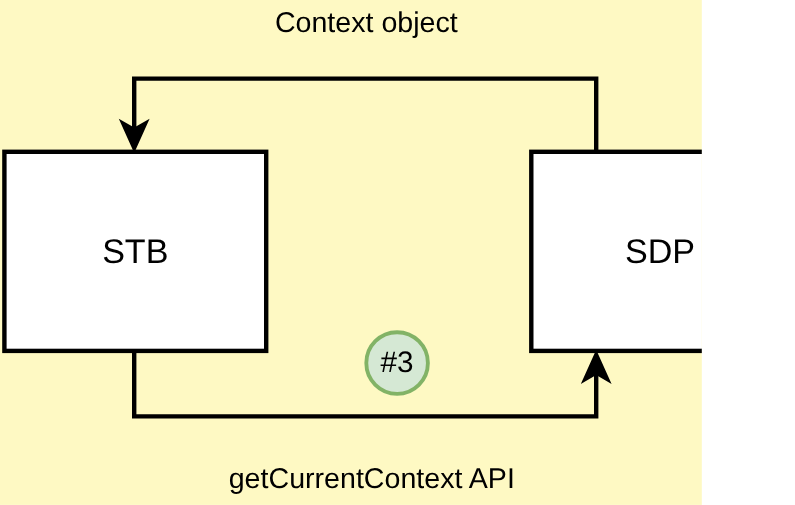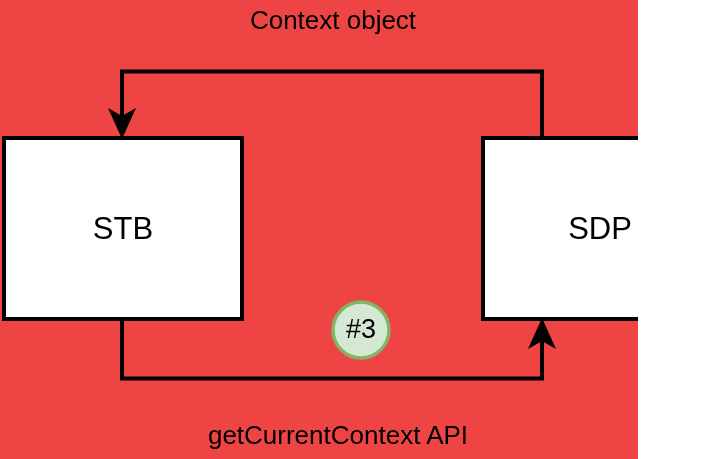--- a/index.html
+++ b/index.html
@@ -8,21 +8,21 @@
     background: #ffffff;
   }
   body {
     font-family: "Liberation Sans", sans-serif;
     color: #000000;
   }
   #canvas {
     position: relative;
     width: 638px;
     height: 459px;
-    background: #ef4444;
+    background: #fef9c3;
     overflow: hidden;
   }
   #diagram-svg {
     position: absolute;
     left: 0;
     top: 0;
     width: 723px;
     height: 459px;
   }
   .node-label {

